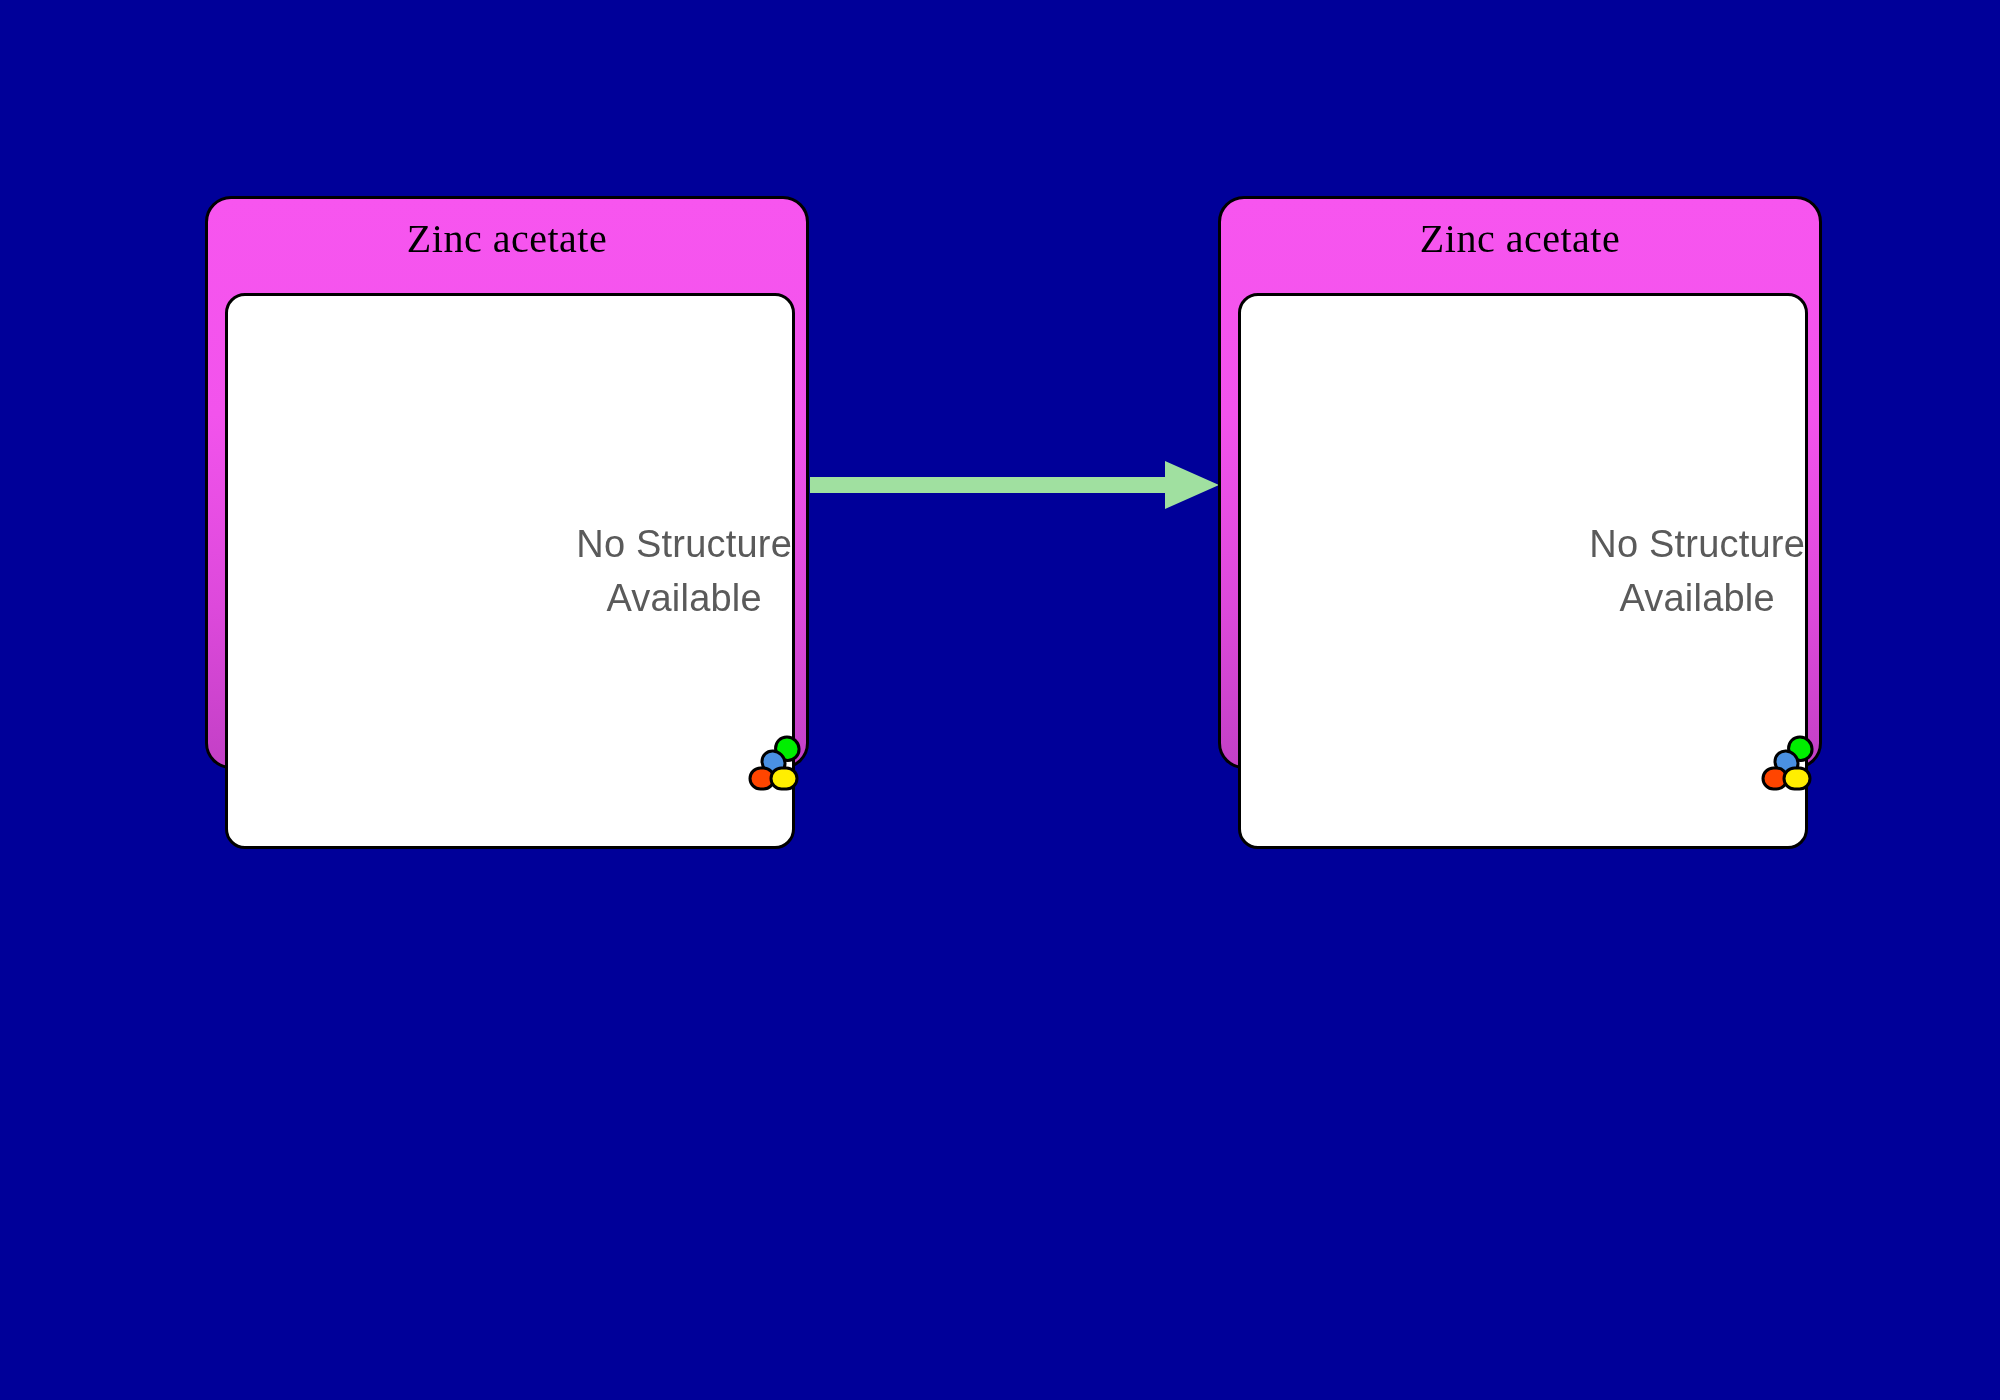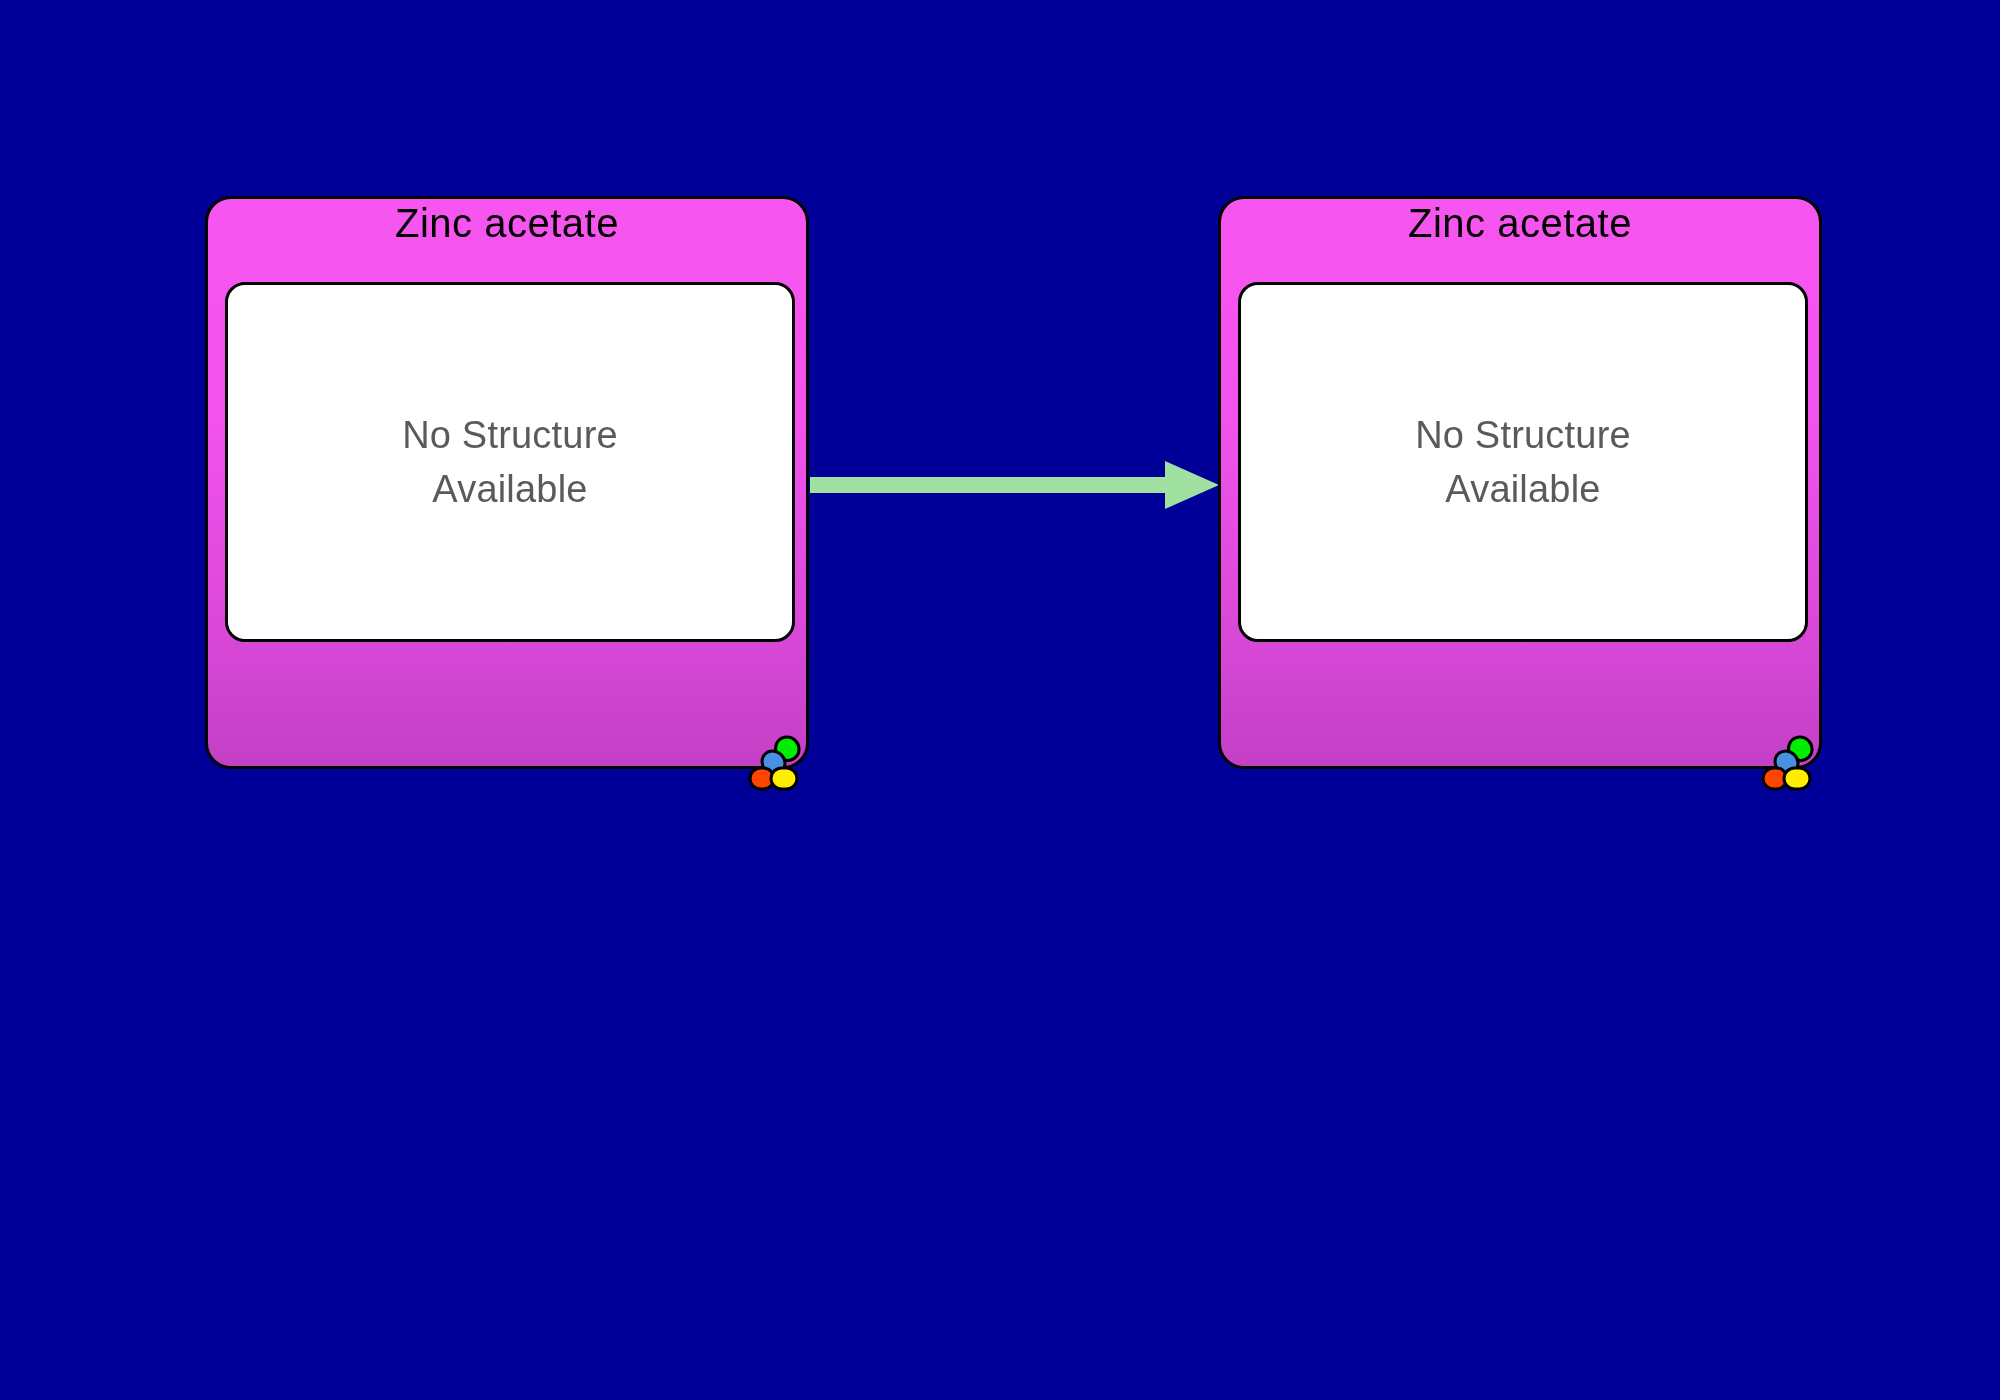--- a/index.html
+++ b/index.html
@@ -30,44 +30,44 @@
     border-radius: 26px;
     background: linear-gradient(180deg, #F755EF 0%, #F253EC 38%, #DD49DB 72%, #C340C6 100%);
     overflow: visible;
   }
   .card-left  { left: 205px;  top: 196px; }
   .card-right { left: 1218px; top: 196px; }
 
   .card-title {
     position: absolute;
     left: 0;
-    top: 0;
+    top: 16px;
     width: 100%;
     text-align: center;
-    font-family: Liberation Sans, sans-serif;
+    font-family: Liberation Serif, serif;
     font-size: 40px;
     line-height: 48px;
     color: #000000;
     letter-spacing: 0.5px;
     white-space: nowrap;
   }
 
   .card-structure-panel {
     position: absolute;
     box-sizing: border-box;
     left: 17px;
-    top: 83px;
+    top: 94px;
     width: 570px;
-    height: 360px;
+    height: 556px;
     background: #FFFFFF;
     border: 3px solid #000000;
     border-radius: 20px;
     display: flex;
     align-items: center;
-    justify-content: center;
+    justify-content: flex-end;
   }
 
   .no-structure-text {
     font-family: "Liberation Sans", sans-serif;
     font-size: 38px;
     line-height: 54px;
     color: #5A5A5A;
     text-align: center;
     white-space: pre-line;
     letter-spacing: 0.2px;

